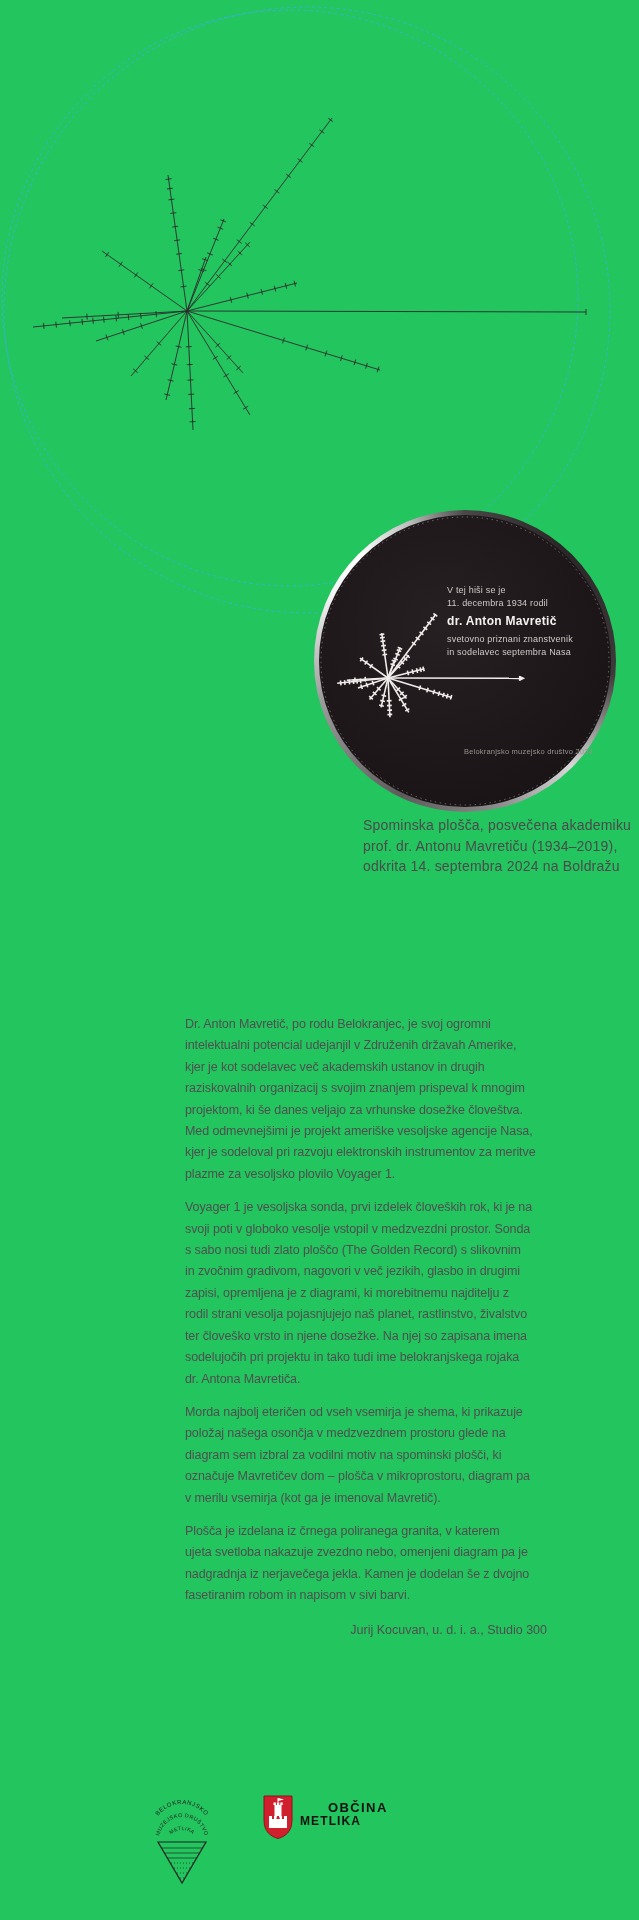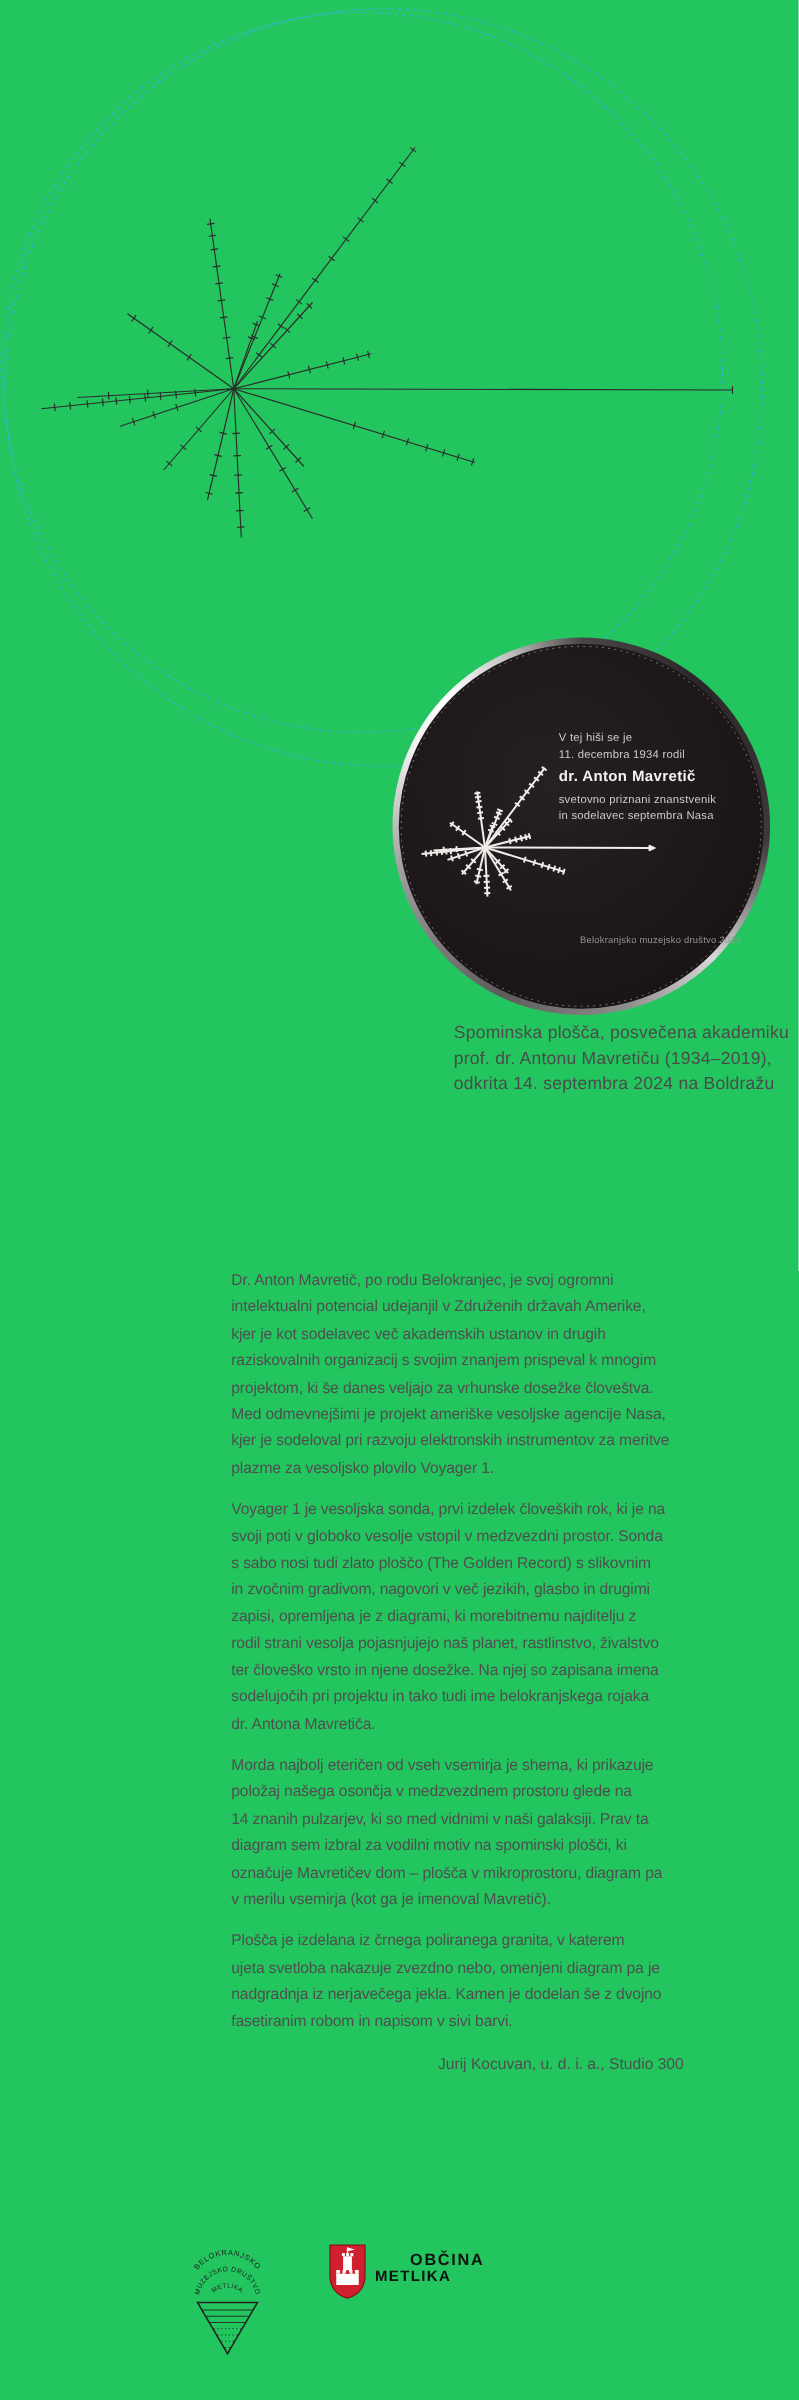--- a/index.html
+++ b/index.html
@@ -270,21 +270,20 @@
           <div class="b-line">in zvočnim gradivom, nagovori v več jezikih, glasbo in drugimi</div>
           <div class="b-line">zapisi, opremljena je z diagrami, ki morebitnemu najditelju z</div>
           <div class="b-line">rodil strani vesolja pojasnjujejo naš planet, rastlinstvo, živalstvo</div>
           <div class="b-line">ter človeško vrsto in njene dosežke. Na njej so zapisana imena</div>
           <div class="b-line">sodelujočih pri projektu in tako tudi ime belokranjskega rojaka</div>
           <div class="b-line">dr. Antona Mavretiča.</div>
         </div>
         <div class="para">
           <div class="b-line">Morda najbolj eteričen od vseh vsemirja je shema, ki prikazuje</div>
           <div class="b-line">položaj našega osončja v medzvezdnem prostoru glede na</div>
-          <div class="b-line">14 znanih pulzarjev, ki so med vidnimi v naši galaksiji. Prav ta</div>
           <div class="b-line">diagram sem izbral za vodilni motiv na spominski plošči, ki</div>
           <div class="b-line">označuje Mavretičev dom – plošča v mikroprostoru, diagram pa</div>
           <div class="b-line">v merilu vsemirja (kot ga je imenoval Mavretič).</div>
         </div>
         <div class="para">
           <div class="b-line">Plošča je izdelana iz črnega poliranega granita, v katerem</div>
           <div class="b-line">ujeta svetloba nakazuje zvezdno nebo, omenjeni diagram pa je</div>
           <div class="b-line">nadgradnja iz nerjavečega jekla. Kamen je dodelan še z dvojno</div>
           <div class="b-line">fasetiranim robom in napisom v sivi barvi.</div>
         </div>

